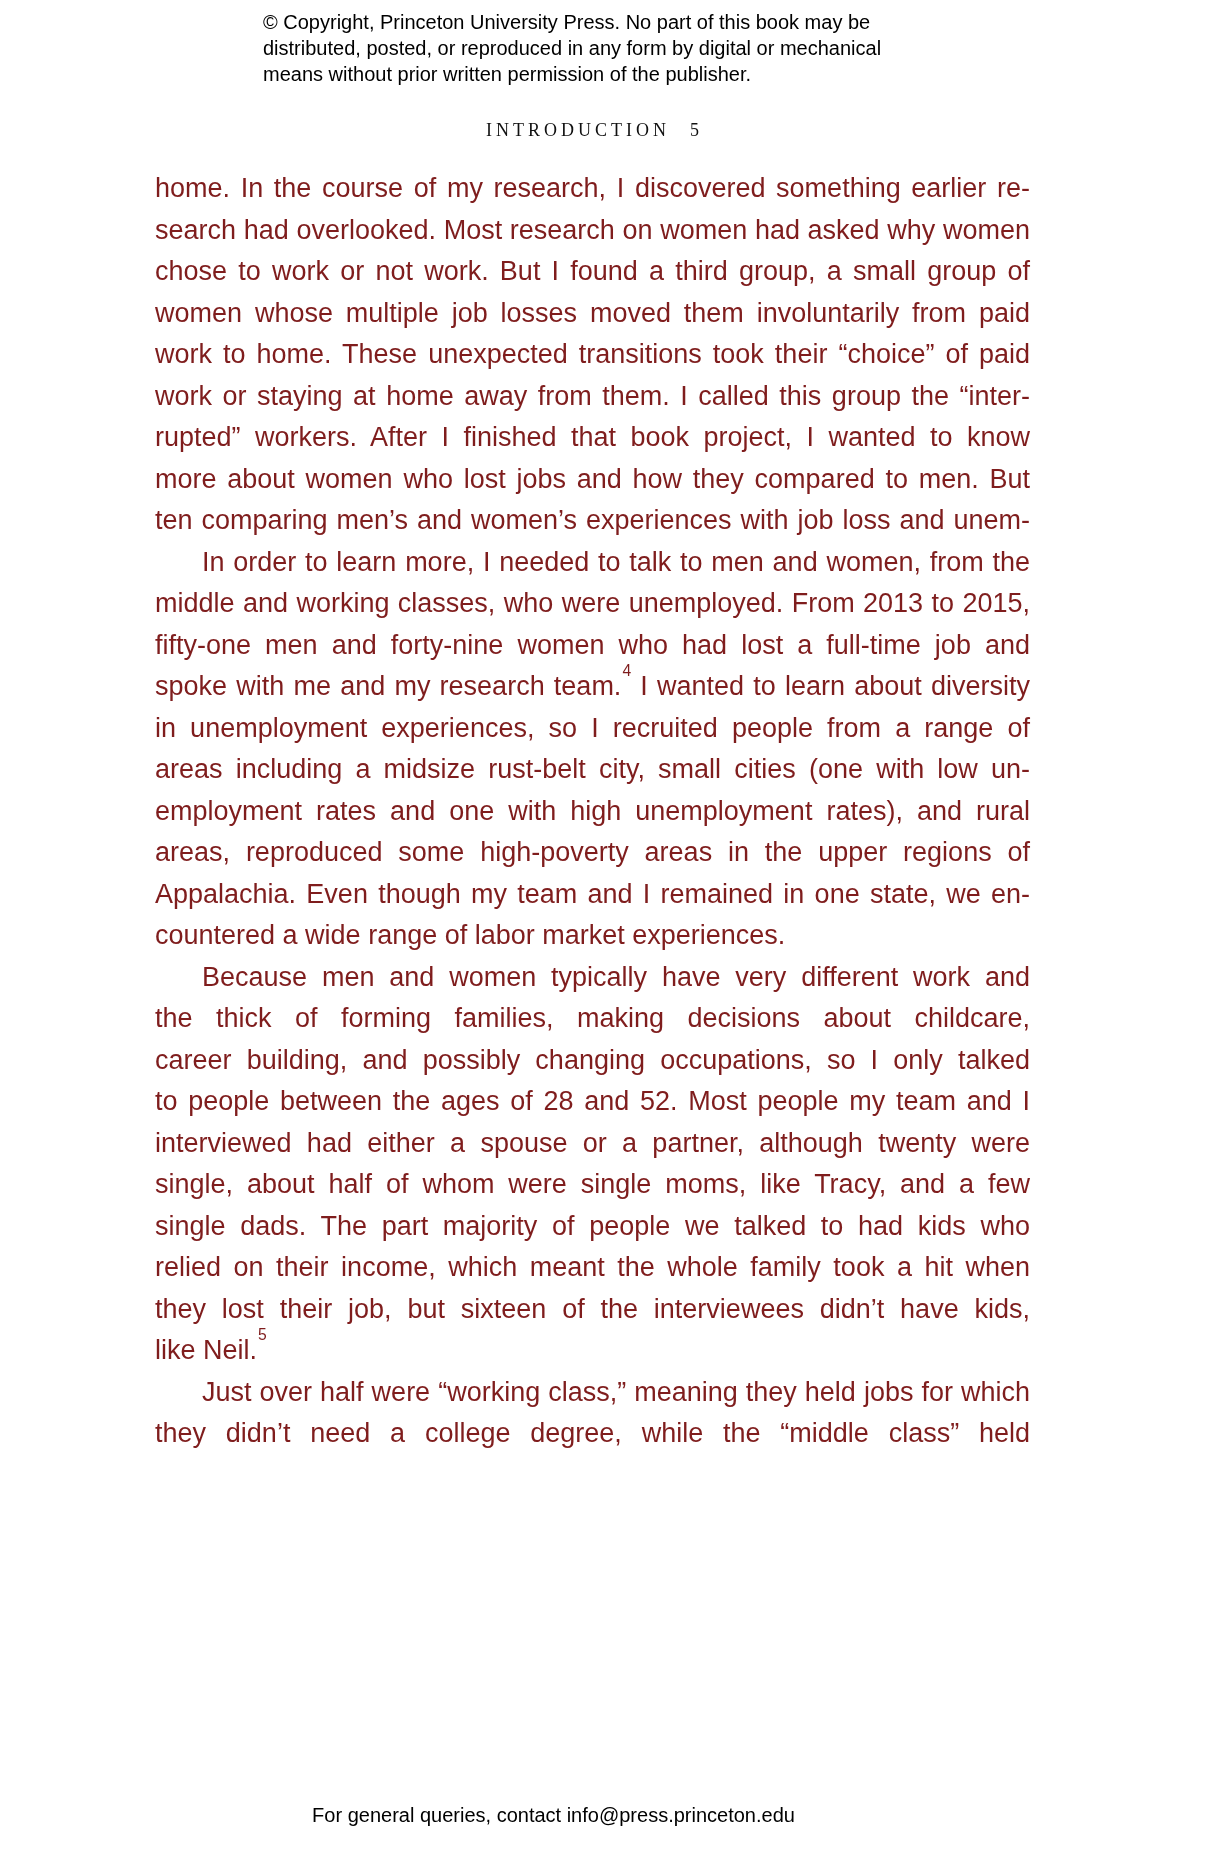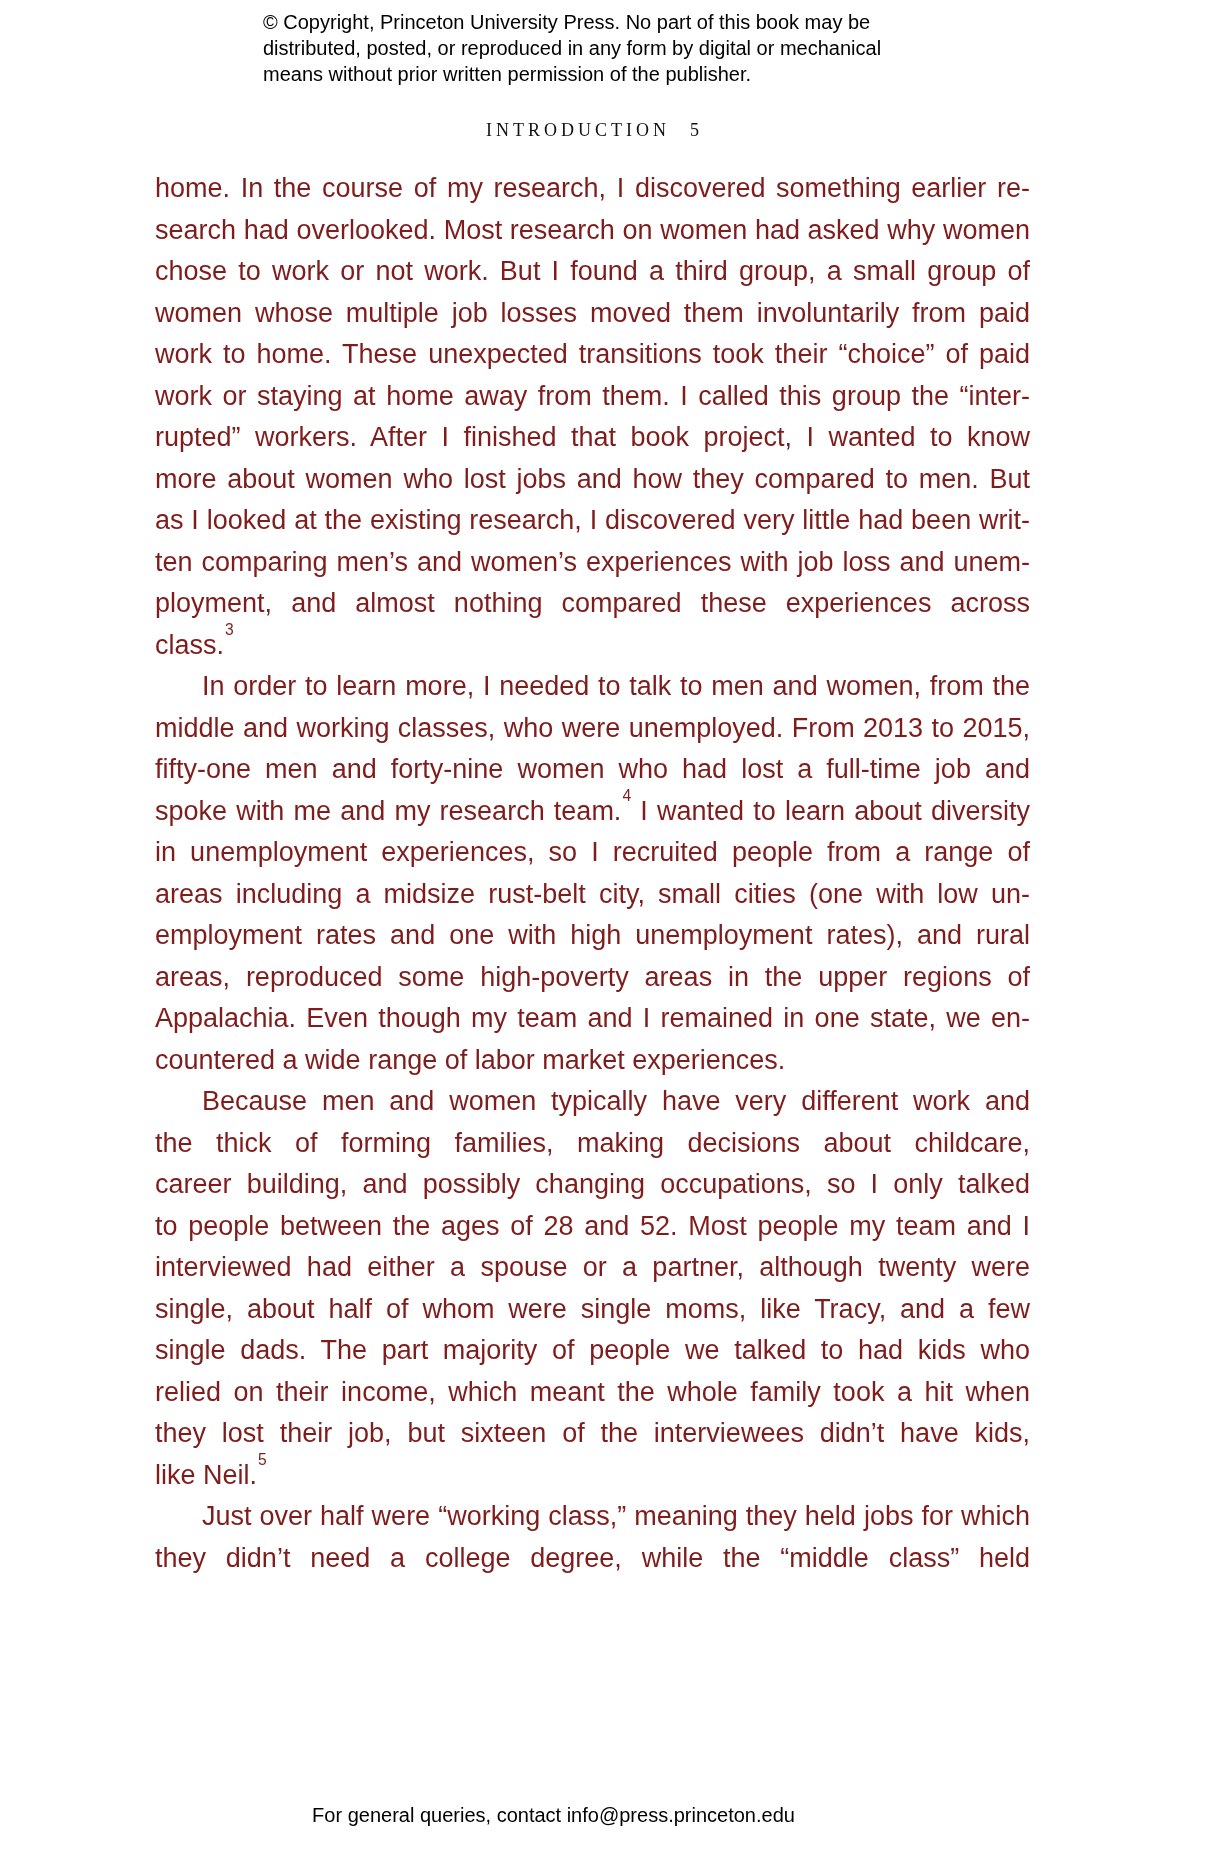--- a/index.html
+++ b/index.html
@@ -93,23 +93,21 @@
   <main class="body-text">
       <div class="paragraph">
         <div class="line just">home. In the course of my research, I discovered something earlier re-</div>
         <div class="line just">search had overlooked. Most research on women had asked why women</div>
         <div class="line just">chose to work or not work. But I found a third group, a small group of</div>
         <div class="line just">women whose multiple job losses moved them involuntarily from paid</div>
         <div class="line just">work to home. These unexpected transitions took their “choice” of paid</div>
         <div class="line just">work or staying at home away from them. I called this group the “inter-</div>
         <div class="line just">rupted” workers. After I finished that book project, I wanted to know</div>
         <div class="line just">more about women who lost jobs and how they compared to men. But</div>
-        <div class="line just">as I looked at the existing research, I discovered very little had been writ-</div>
         <div class="line just">ten comparing men’s and women’s experiences with job loss and unem-</div>
-        <div class="line">ployment, and almost nothing compared these experiences across class.<sup>3</sup></div>
       </div>
       <div class="paragraph">
         <div class="line just indent">In order to learn more, I needed to talk to men and women, from the</div>
         <div class="line just">middle and working classes, who were unemployed. From 2013 to 2015,</div>
         <div class="line just">fifty-one men and forty-nine women who had lost a full-time job and</div>
         <div class="line just">spoke with me and my research team.<sup>4</sup> I wanted to learn about diversity</div>
         <div class="line just">in unemployment experiences, so I recruited people from a range of</div>
         <div class="line just">areas including a midsize rust-belt city, small cities (one with low un-</div>
         <div class="line just">employment rates and one with high unemployment rates), and rural</div>
         <div class="line just">areas, reproduced some high-poverty areas in the upper regions of</div>

